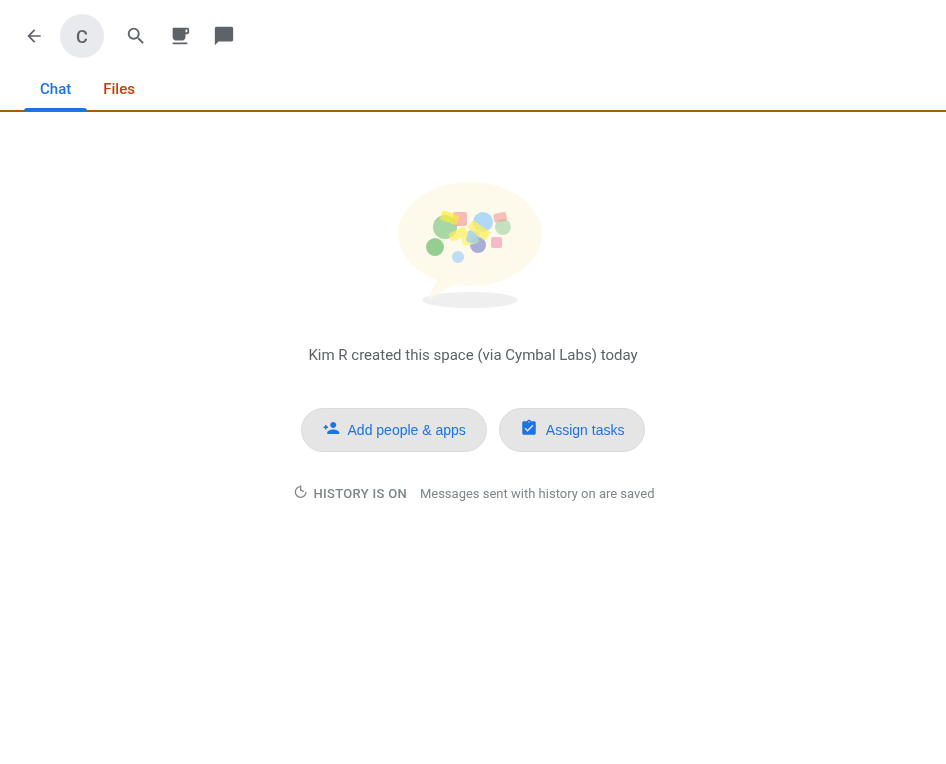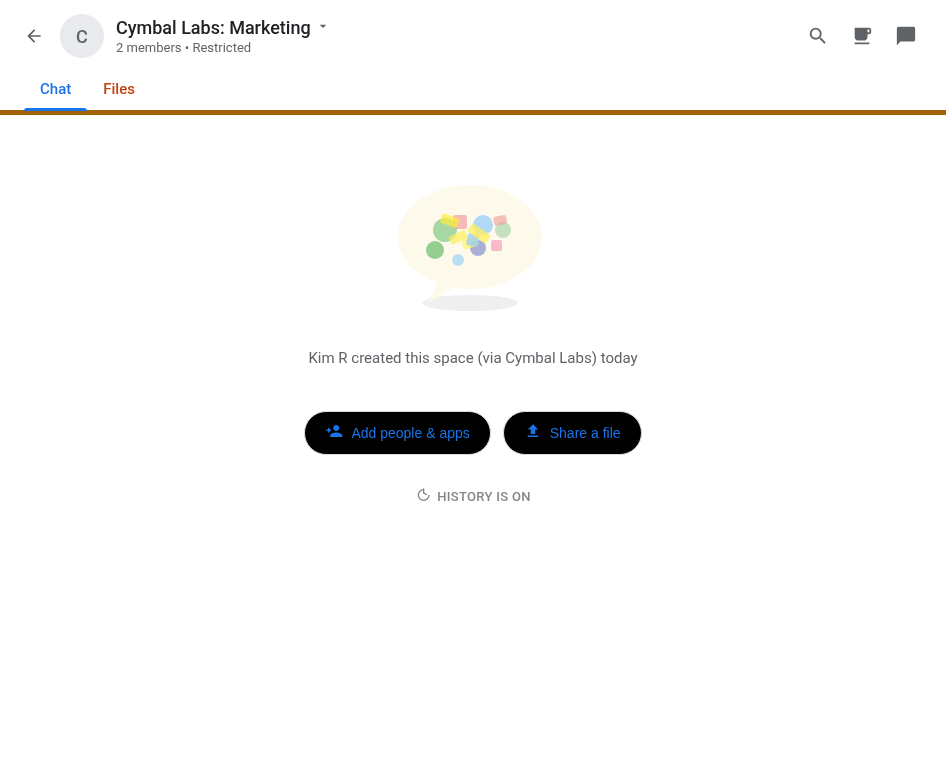--- a/index.html
+++ b/index.html
@@ -84,21 +84,21 @@
       justify-content: center;
       cursor: pointer;
       color: #5f6368;
       font-size: 20px;
     }
 
     
     .tabs {
       display: flex;
       padding: 0 24px;
-      border-bottom: 5px solid #a16207;
+      border-bottom: 2px solid #a16207;
     }
     .tab {
       padding: 12px 16px;
       font-size: 15px;
       color: #c2410c;
       cursor: pointer;
       position: relative;
       font-weight: 500;
     }
     .tab.active {
@@ -150,21 +150,21 @@
     .action-btn {
       display: flex;
       align-items: center;
       gap: 8px;
       padding: 10px 20px;
       border: 1.5px solid #dadce0;
       border-radius: 24px;
       font-size: 14px;
       color: #1a73e8;
       cursor: pointer;
-      background: #000000;
+      background: #e5e5e5;
       font-weight: 500;
       white-space: nowrap;
     }
     .action-btn .btn-icon {
       font-size: 16px;
     }
 
     
     .history-section {
       display: flex;
@@ -199,35 +199,20 @@
   <div class="back-btn">
     <svg width="20" height="20" viewBox="0 0 24 24" fill="none">
       <path d="M20 11H7.83l5.59-5.59L12 4l-8 8 8 8 1.41-1.41L7.83 13H20v-2z" fill="#5f6368"></path>
     </svg>
   </div>
 
   <div class="avatar">
     <span>C</span>
   </div>
 
-  <div class="header-info">
-    <div class="header-title">
-      <span>Cymbal Labs: Marketing</span>
-      <span class="chevron">
-        <svg width="16" height="16" viewBox="0 0 24 24" fill="none">
-          <path d="M7 10l5 5 5-5z" fill="#5f6368"></path>
-        </svg>
-      </span>
-    </div>
-    <div class="header-subtitle">
-      <span>2 members</span>
-      <span>•</span>
-      <span>Restricted</span>
-    </div>
-  </div>
 
   <div class="header-actions">
     <div class="icon-btn">
       <svg width="22" height="22" viewBox="0 0 24 24" fill="none">
         <path d="M15.5 14h-.79l-.28-.27A6.471 6.471 0 0 0 16 9.5 6.5 6.5 0 1 0 9.5 16c1.61 0 3.09-.59 4.23-1.57l.27.28v.79l5 4.99L20.49 19l-4.99-5zm-6 0C7.01 14 5 11.99 5 9.5S7.01 5 9.5 5 14 7.01 14 9.5 11.99 14 9.5 14z" fill="#5f6368"></path>
       </svg>
     </div>
     <div class="icon-btn">
       <svg width="22" height="22" viewBox="0 0 24 24" fill="none">
         <path d="M20 3H4v10c0 2.21 1.79 4 4 4h6c2.21 0 4-1.79 4-4v-3h2c1.11 0 2-.89 2-2V5c0-1.11-.89-2-2-2zm0 5h-2V5h2v3zM4 19h16v2H4z" fill="#5f6368"></path>
@@ -291,35 +276,38 @@
   <div class="action-buttons">
     <button class="action-btn">
       <span class="btn-icon">
         <svg width="18" height="18" viewBox="0 0 24 24" fill="none">
           <path d="M15 12c2.21 0 4-1.79 4-4s-1.79-4-4-4-4 1.79-4 4 1.79 4 4 4zm-9-2V8H4v2H2v2h2v2h2v-2h2v-2H6zm9 4c-2.67 0-8 1.34-8 4v2h16v-2c0-2.66-5.33-4-8-4z" fill="#1a73e8"></path>
         </svg>
       </span>
       <span>Add people &amp; apps</span>
     </button>
 
+
     <button class="action-btn">
       <span class="btn-icon">
         <svg width="18" height="18" viewBox="0 0 24 24" fill="none">
-          <path d="M9 16h6v-6h4l-7-7-7 7h4v6zm-4 2h14v2H5v-2z" fill="#1a73e8"></path>
+          <path d="M19 3h-4.18C14.4 1.84 13.3 1 12 1c-1.3 0-2.4.84-2.82 2H5c-1.1 0-2 .9-2 2v14c0 1.1.9 2 2 2h14c1.1 0 2-.9 2-2V5c0-1.1-.9-2-2-2zm-7 0c.55 0 1 .45 1 1s-.45 1-1 1-1-.45-1-1 .45-1 1-1zm-2 14l-4-4 1.41-1.41L10 14.17l6.59-6.59L18 9l-8 8z" fill="#1a73e8"></path>
         </svg>
       </span>
-      <span>Share a file</span>
+      <span>Assign tasks</span>
     </button>
-
   </div>
 
   <div class="history-section">
     <div class="history-label">
       <span>
         <svg width="16" height="16" viewBox="0 0 24 24" fill="none">
           <path d="M13 3a9 9 0 1 0 9 9h-2a7 7 0 1 1-7-7V3z" fill="#80868b"></path>
           <path d="M13 3v6l4 2" stroke="#80868b" stroke-width="2" stroke-linecap="round"></path>
         </svg>
       </span>
       <span>HISTORY IS ON</span>
     </div>
+    <div class="history-sublabel">
+      <span>Messages sent with history on are saved</span>
+    </div>
   </div>
 </div>
 
 </body></html>

